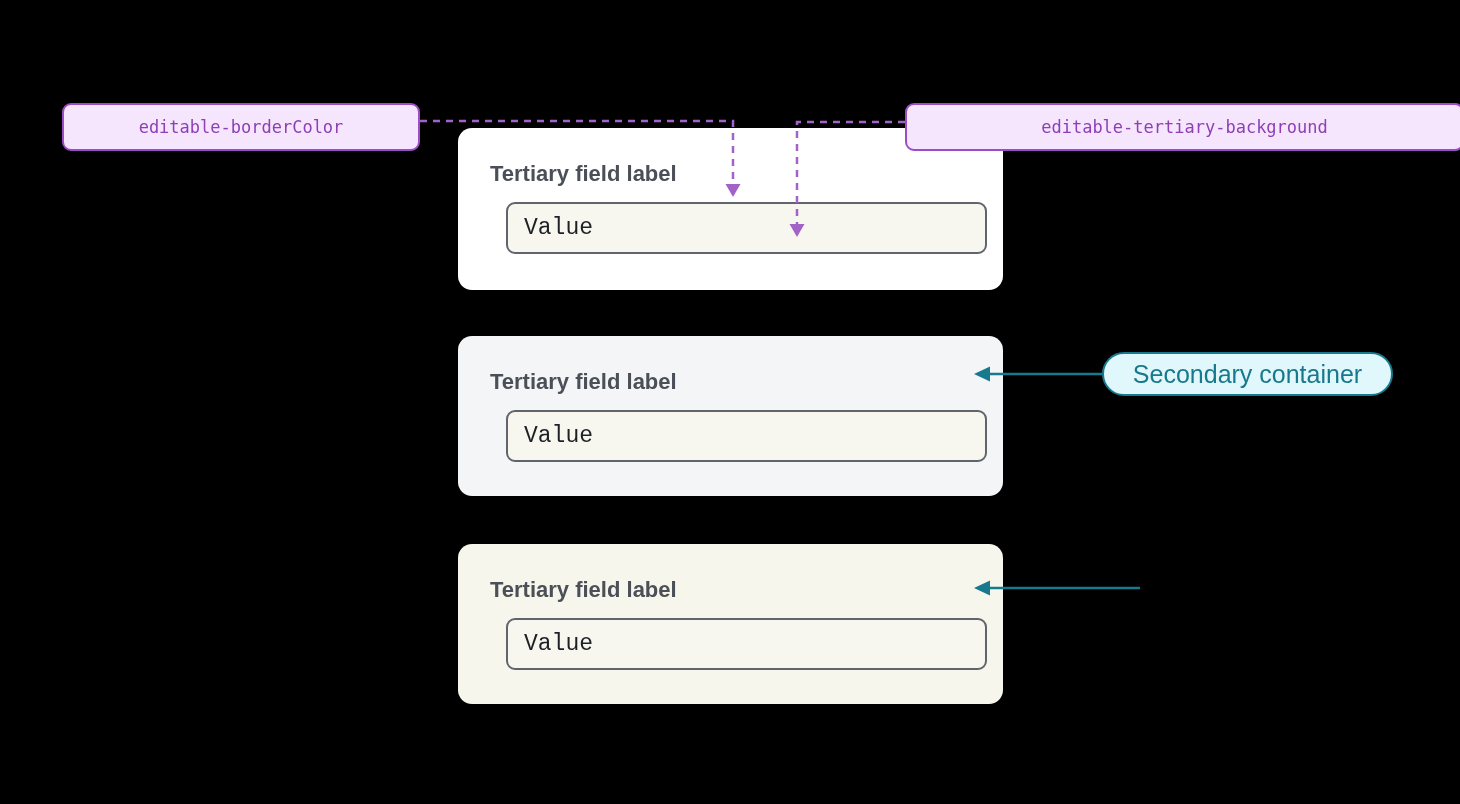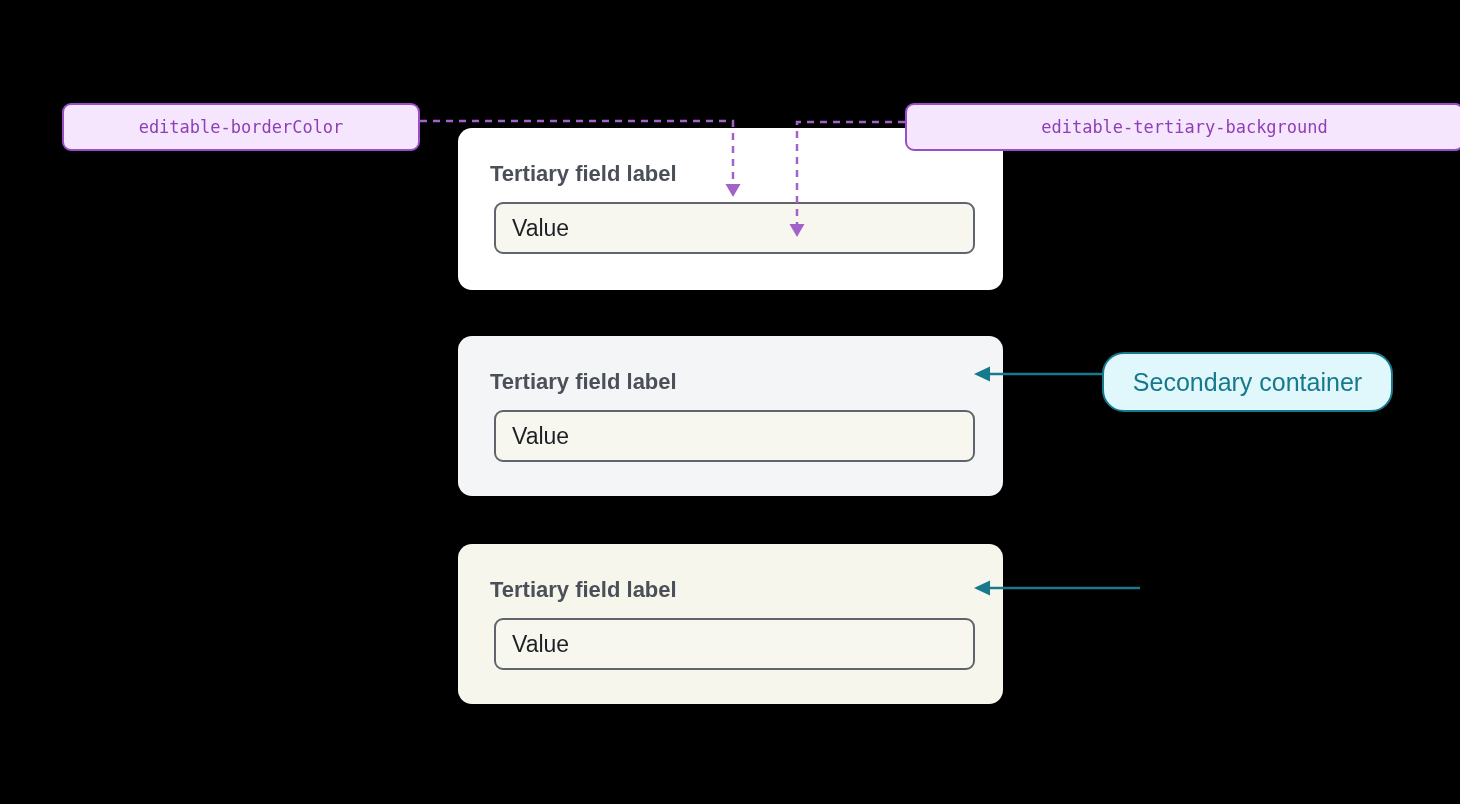--- a/index.html
+++ b/index.html
@@ -49,45 +49,45 @@
     position:absolute;box-sizing:border-box;
     display:flex;align-items:center;justify-content:center;
     background:var(--teal-fill);
     border:2.5px solid var(--accent-teal);
     border-radius:22px;
     z-index:4;
   }
   .container-pill span{
     font-size:25px;color:var(--accent-teal);white-space:nowrap;
   }
-  .container-pill.secondary{left:1102px;top:352px;width:291px;height:60px;}
+  .container-pill.secondary{left:1102px;top:352px;width:291px;height:44px;}
   .container-pill.tertiary{left:1140px;top:566px;width:252px;height:44px;}
 
   
   .card{
     position:absolute;box-sizing:border-box;
     width:545px;border-radius:14px;z-index:1;padding-left:33px;
   }
   .card.default{left:458px;top:128px;height:162px;background:var(--card-default-bg);}
   .card.secondary{left:458px;top:336px;height:160px;background:var(--card-secondary-bg);}
   .card.tertiary{left:458px;top:544px;height:160px;background:var(--card-tertiary-bg);}
 
   .field-label{
     position:absolute;left:32px;top:32px;
     font-size:22px;font-weight:600;line-height:28px;
     color:var(--label-text);
   }
   .field-input{
-    position:absolute;left:36px;top:74px;box-sizing:border-box;
+    position:absolute;left:48px;top:74px;box-sizing:border-box;
     width:481px;height:52px;
     background:var(--input-bg);
     border:2px solid var(--input-border);
     border-radius:9px;
     padding:0 0 0 16px;
-    font-family:Liberation Sans, sans-serif;
+    font-family:Liberation Mono, monospace;
     font-size:23px;color:var(--value-text);
     outline:none;
   }
 
   .dashed-line{
     stroke:var(--purple-arrow);stroke-width:2.5;fill:none;
     stroke-dasharray:7 6;
   }
   .purple-head{fill:var(--purple-arrow);}
   .teal-line{stroke:var(--accent-teal);stroke-width:2.5;fill:none;}

